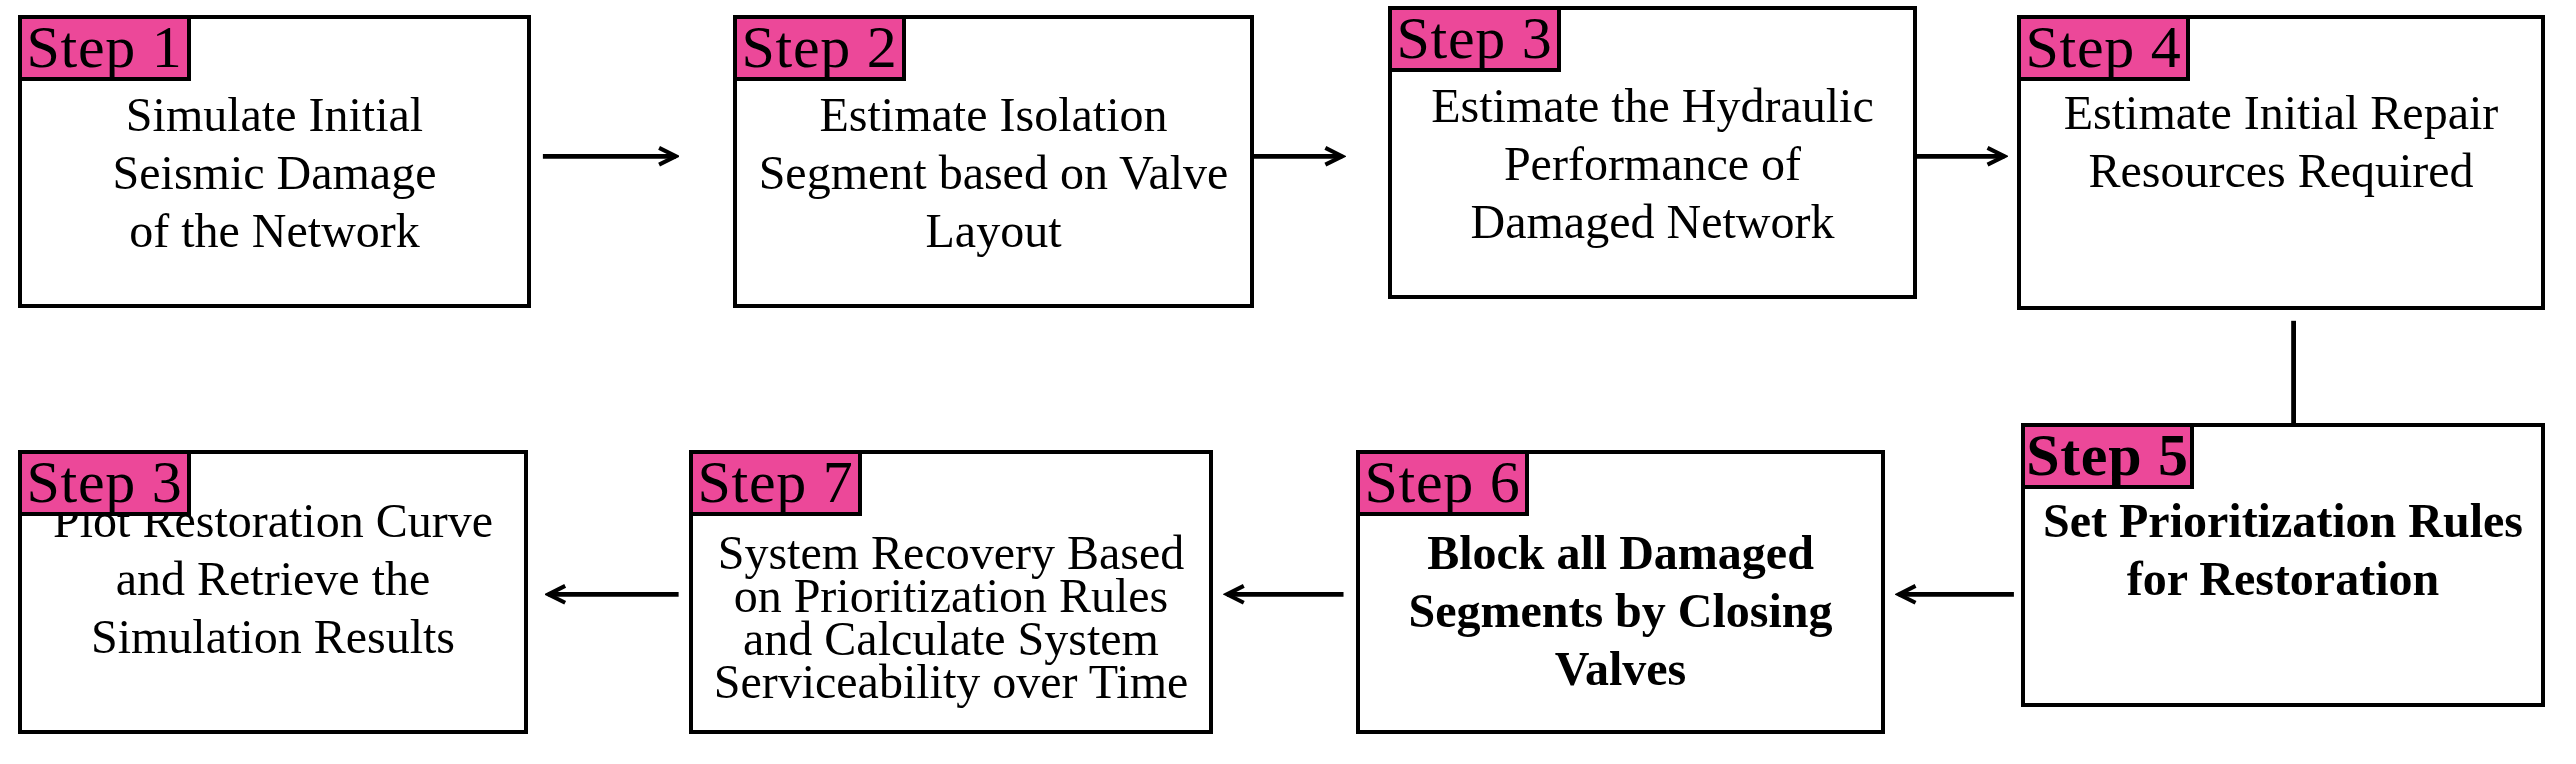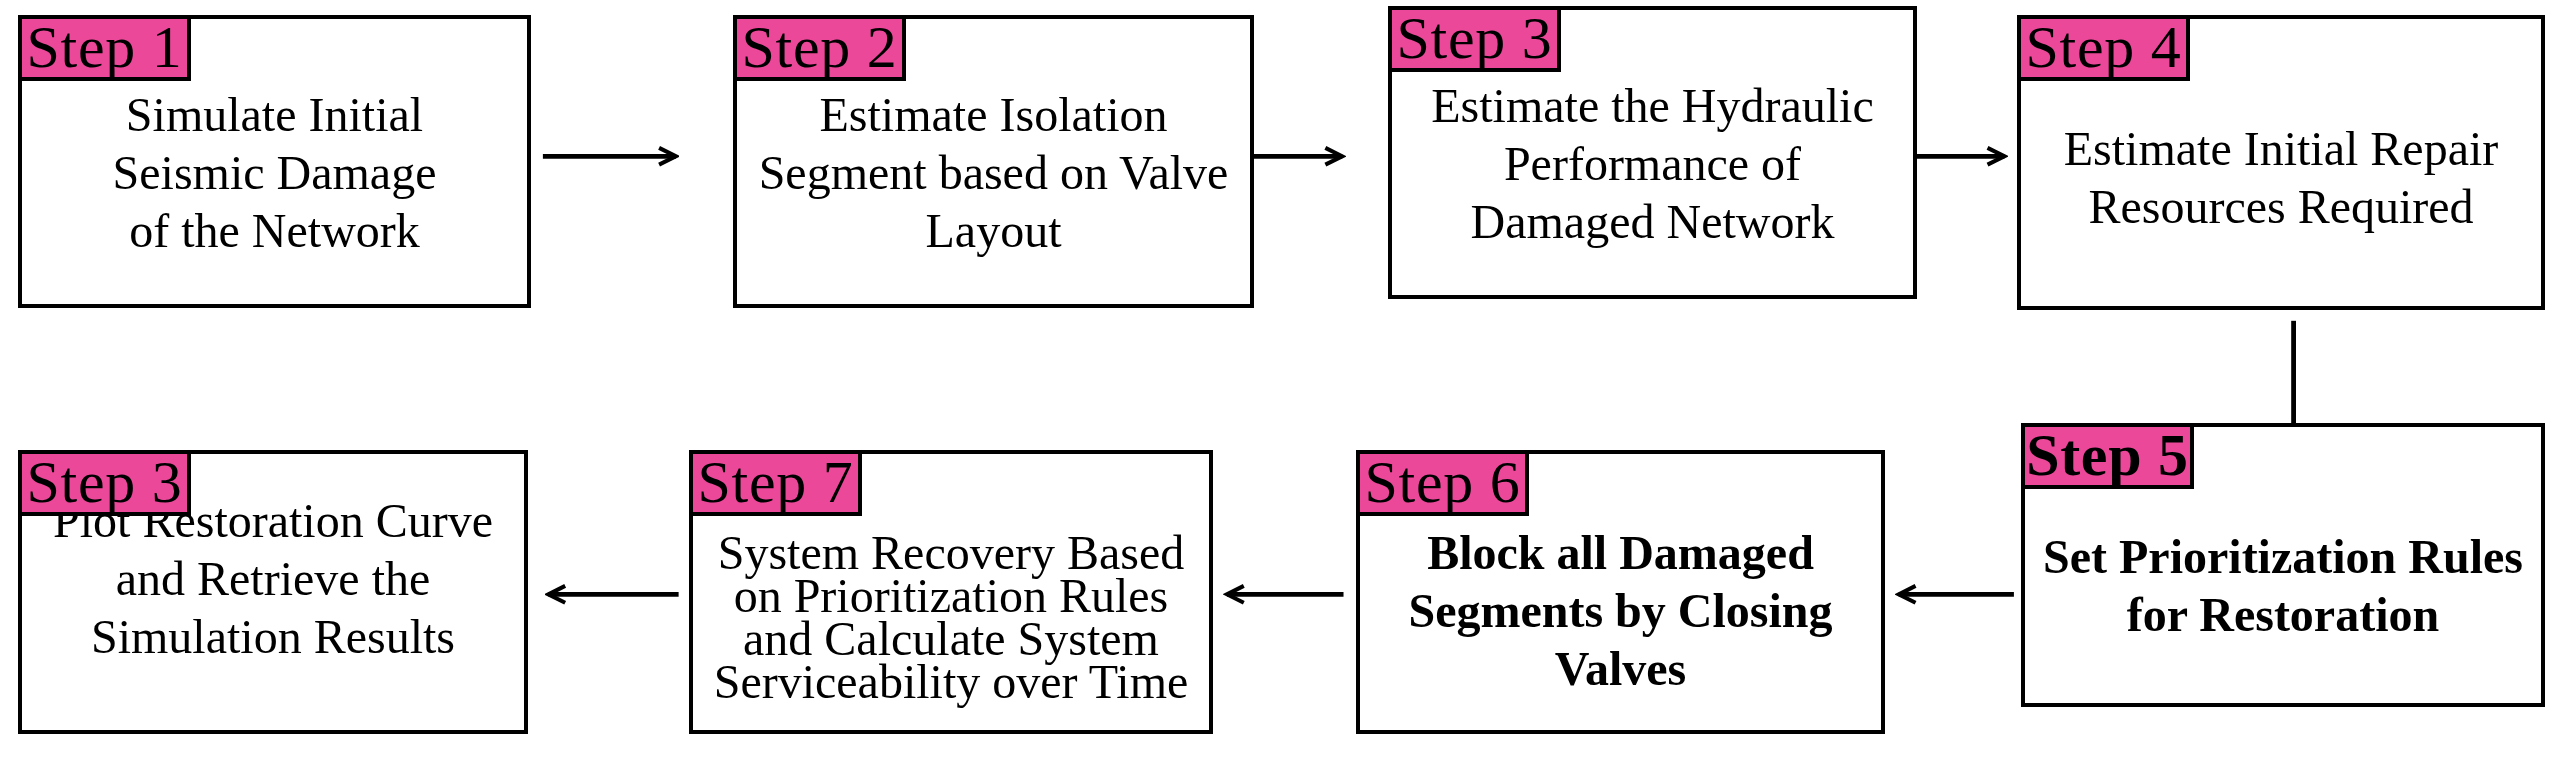--- a/index.html
+++ b/index.html
@@ -60,21 +60,21 @@
   .pos3 { left: 1356px; top: 6px;  width: 529px; height: 293px; margin-left: 32px; }
   .pos4 { left: 2017px; top: 15px;  width: 528px; height: 295px; }
   
   .pos5 { left: 2021px; top: 423px; width: 524px; height: 284px; font-weight: bold; }
   .pos6 { left: 1356px; top: 450px; width: 529px; height: 284px; }
   .pos7 { left: 689px; top: 450px; width: 524px; height: 284px; }
   .pos8 { left: 18px;   top: 450px; width: 510px; height: 284px; }
 
   .pos1 .step-text, .pos2 .step-text, .pos3 .step-text { margin-top: 67px; }
   .pos6 .step-text { margin-top: 70px; font-weight: bold; }
-  .pos4 .step-text, .pos5 .step-text { margin-top: 101px; }
+  .pos4 .step-text, .pos5 .step-text { margin-top: 65px; }
   .pos7 .step-text { margin-top: 77px; line-height: 43px; }
   .pos8 .step-text { margin-top: 38px; }
 </style>
 </head>
 <body>
 
 <div class="canvas">
 
   <svg class="arrow-layer" viewBox="0 0 3758 1116" xmlns="http://www.w3.org/2000/svg">
     <defs>

